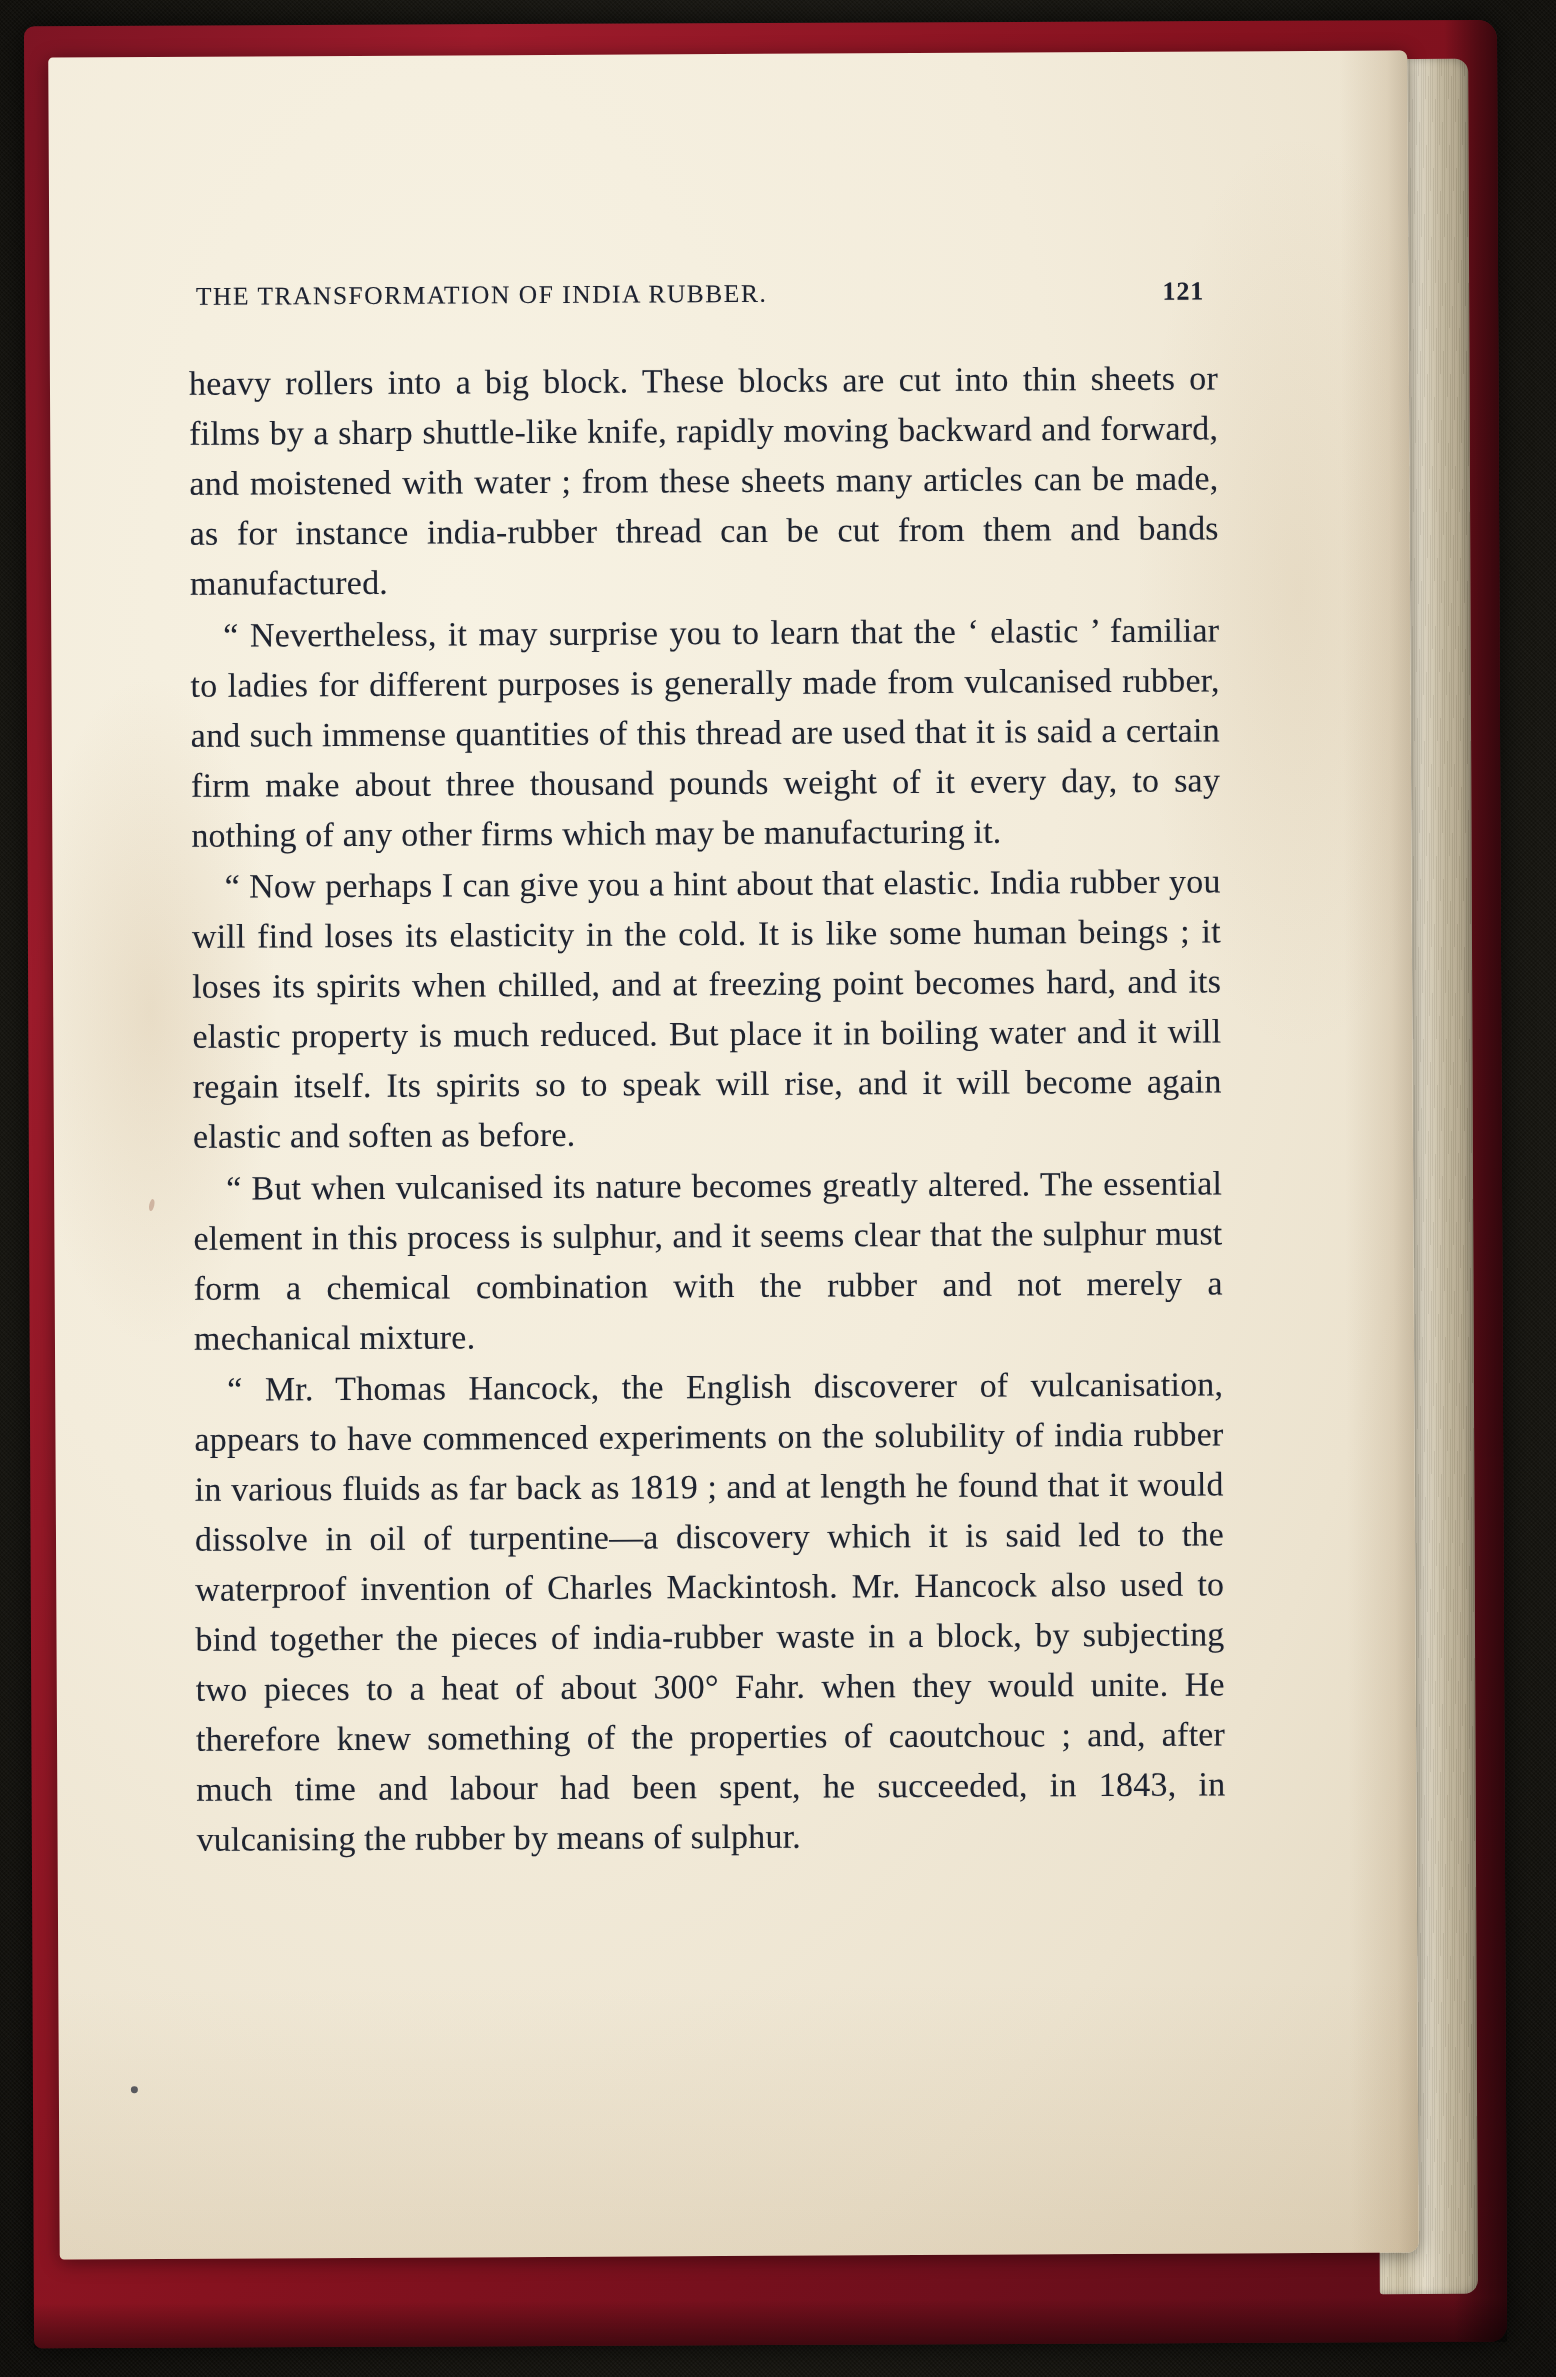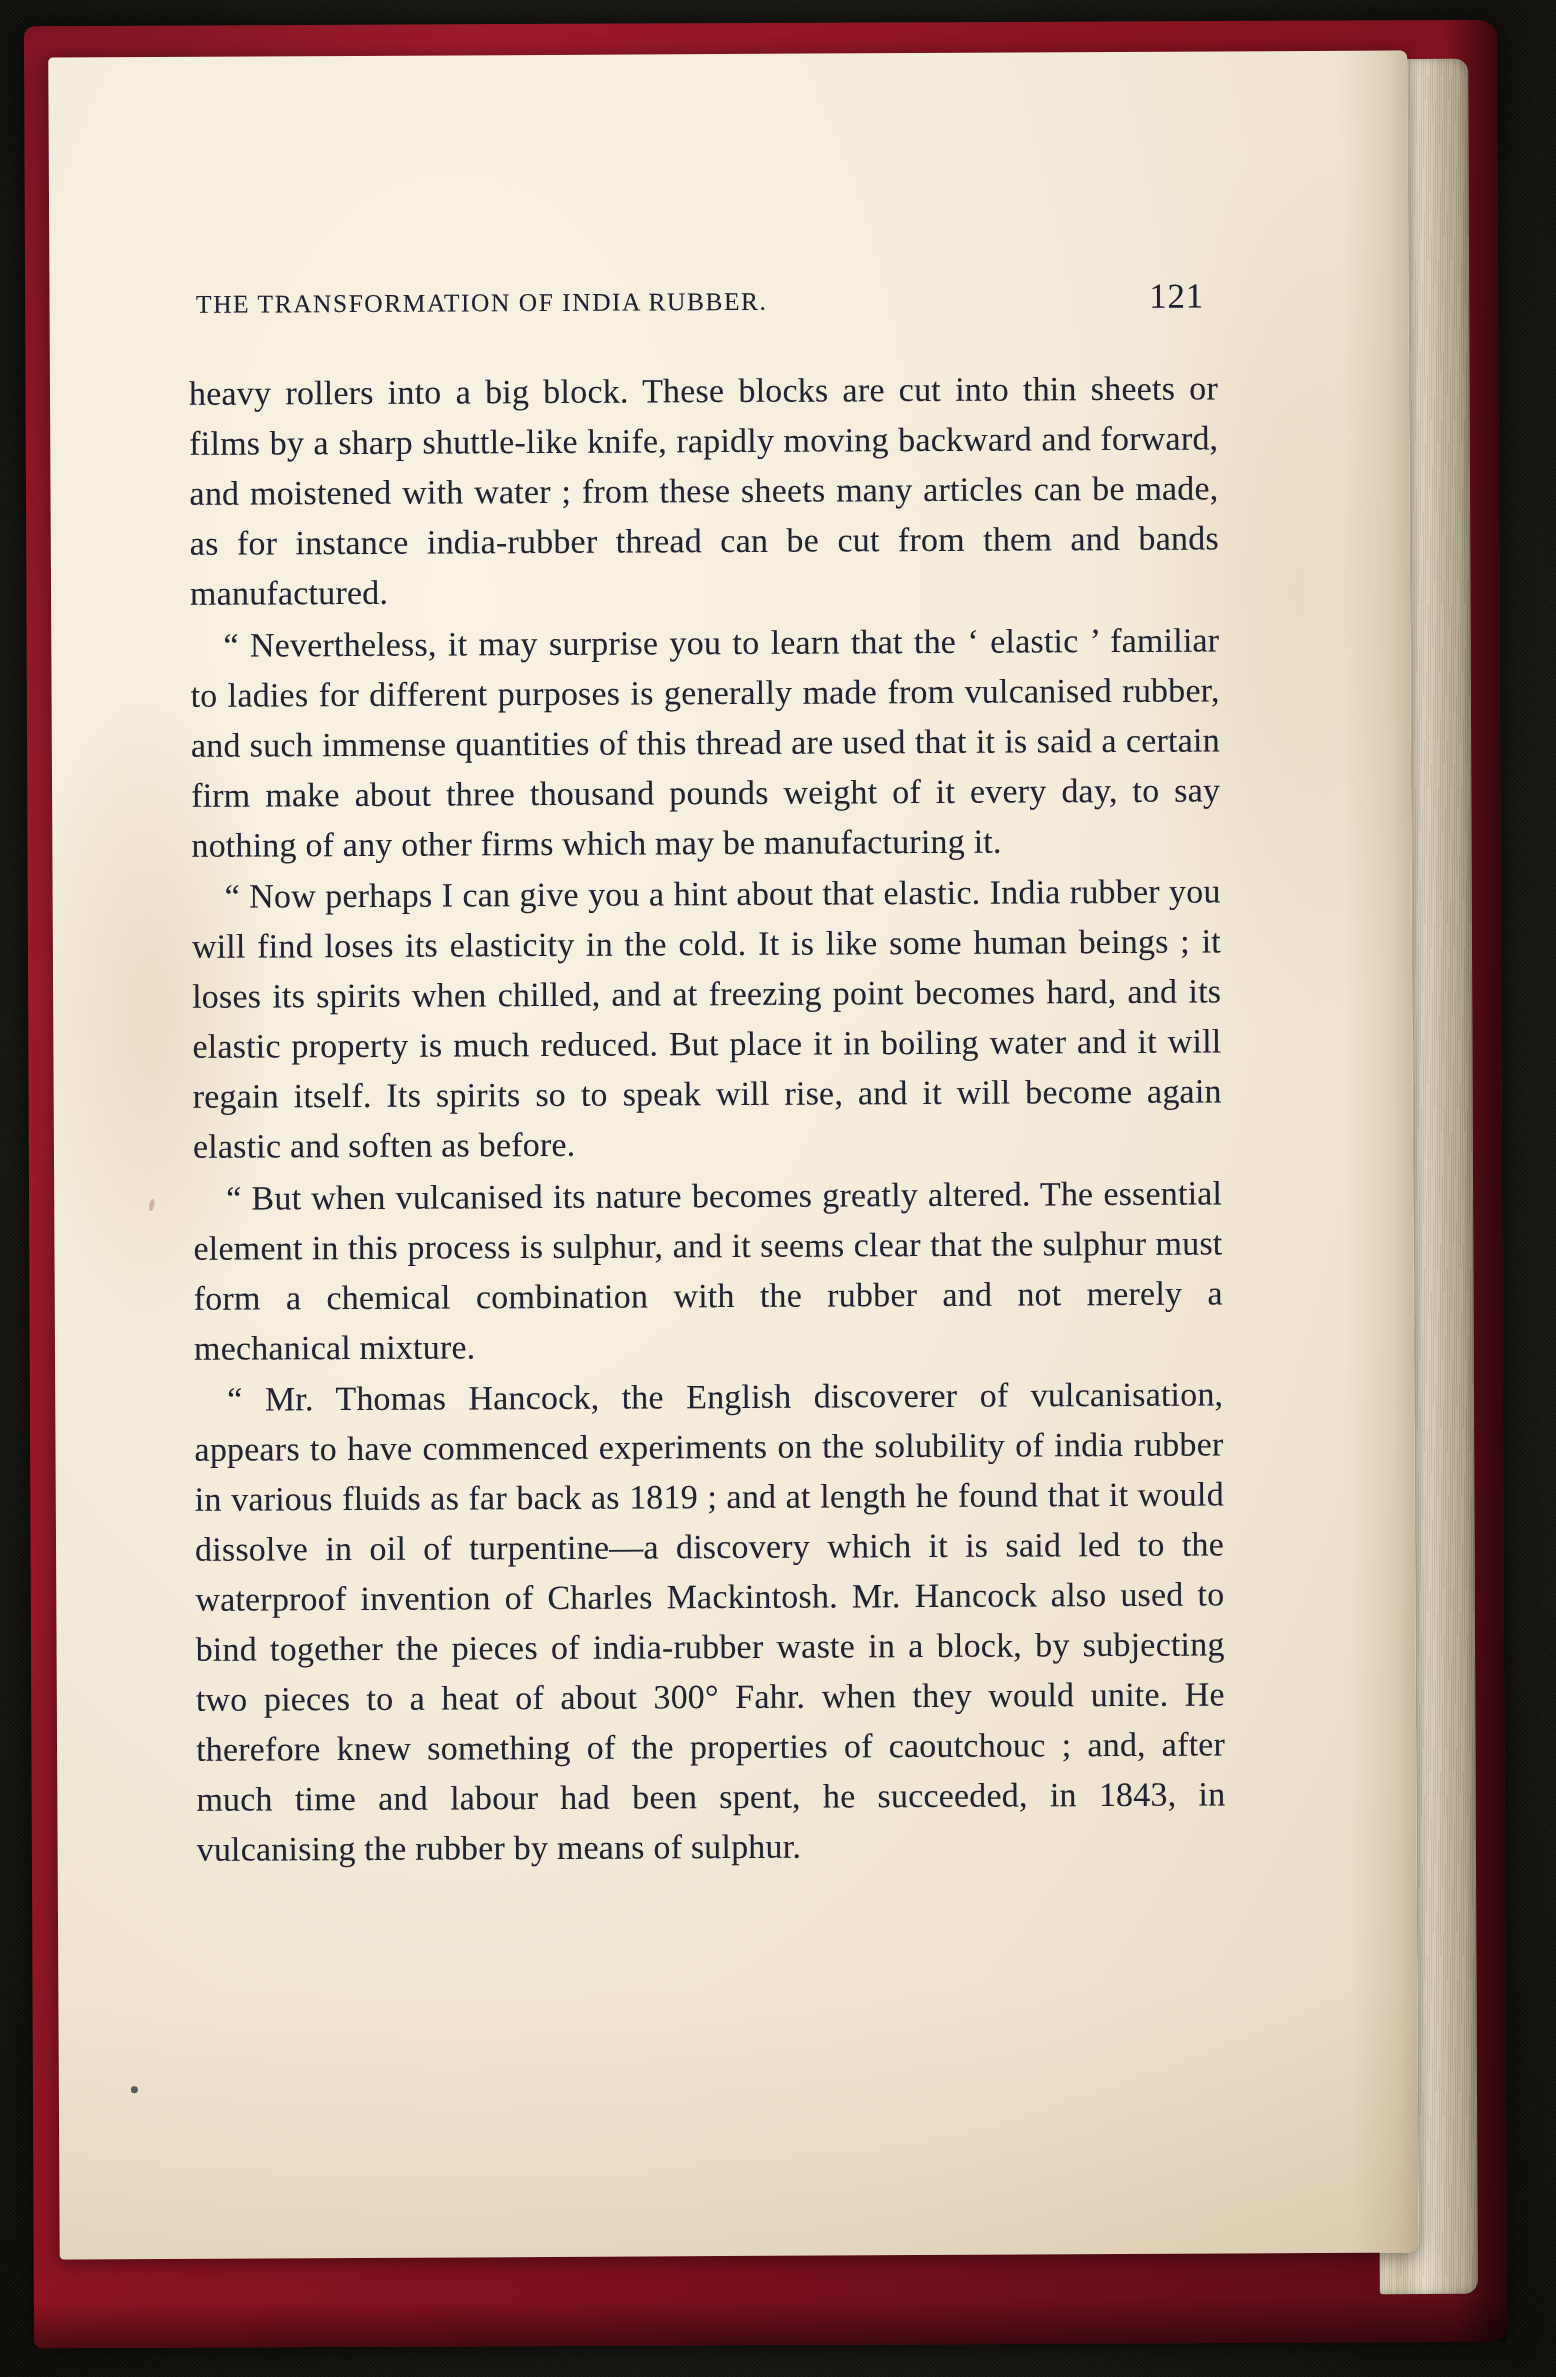--- a/index.html
+++ b/index.html
@@ -135,22 +135,22 @@
   }
   .running-title {
     font-size: 25.5px;
     letter-spacing: 1.5px;
     font-variant: small-caps;
     text-transform: uppercase;
     color: #1d2230;
     white-space: nowrap;
   }
   .page-number {
-    font-size: 35px;
-    font-weight: 400;
+    font-size: 26px;
+    font-weight: 700;
     color: #1d2230;
     padding-right: 13.5px;
     letter-spacing: 0.8px;
   }
 
   p.para {
     margin: 0 0 1.5px 0;
     font-size: 34px;
     line-height: 50px;
     text-align: justify;

